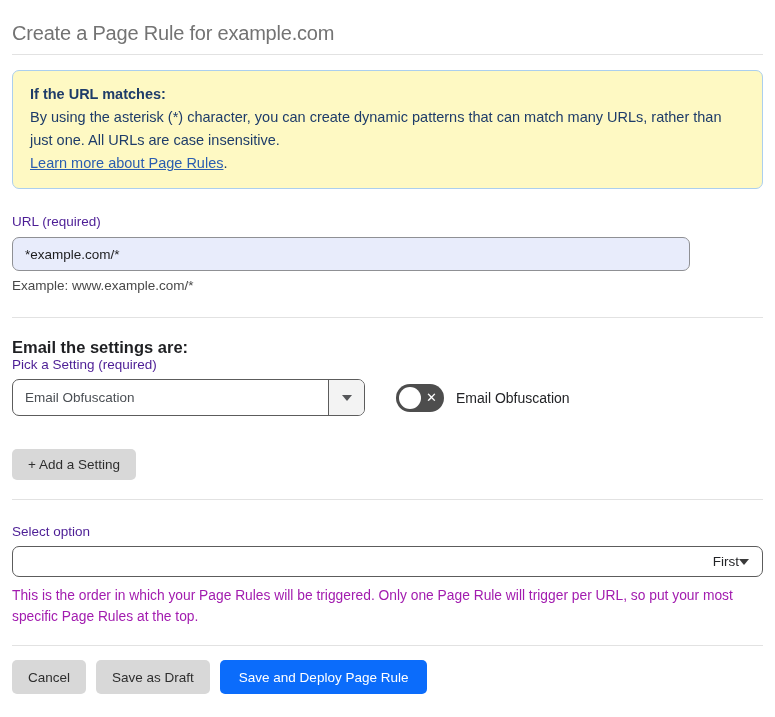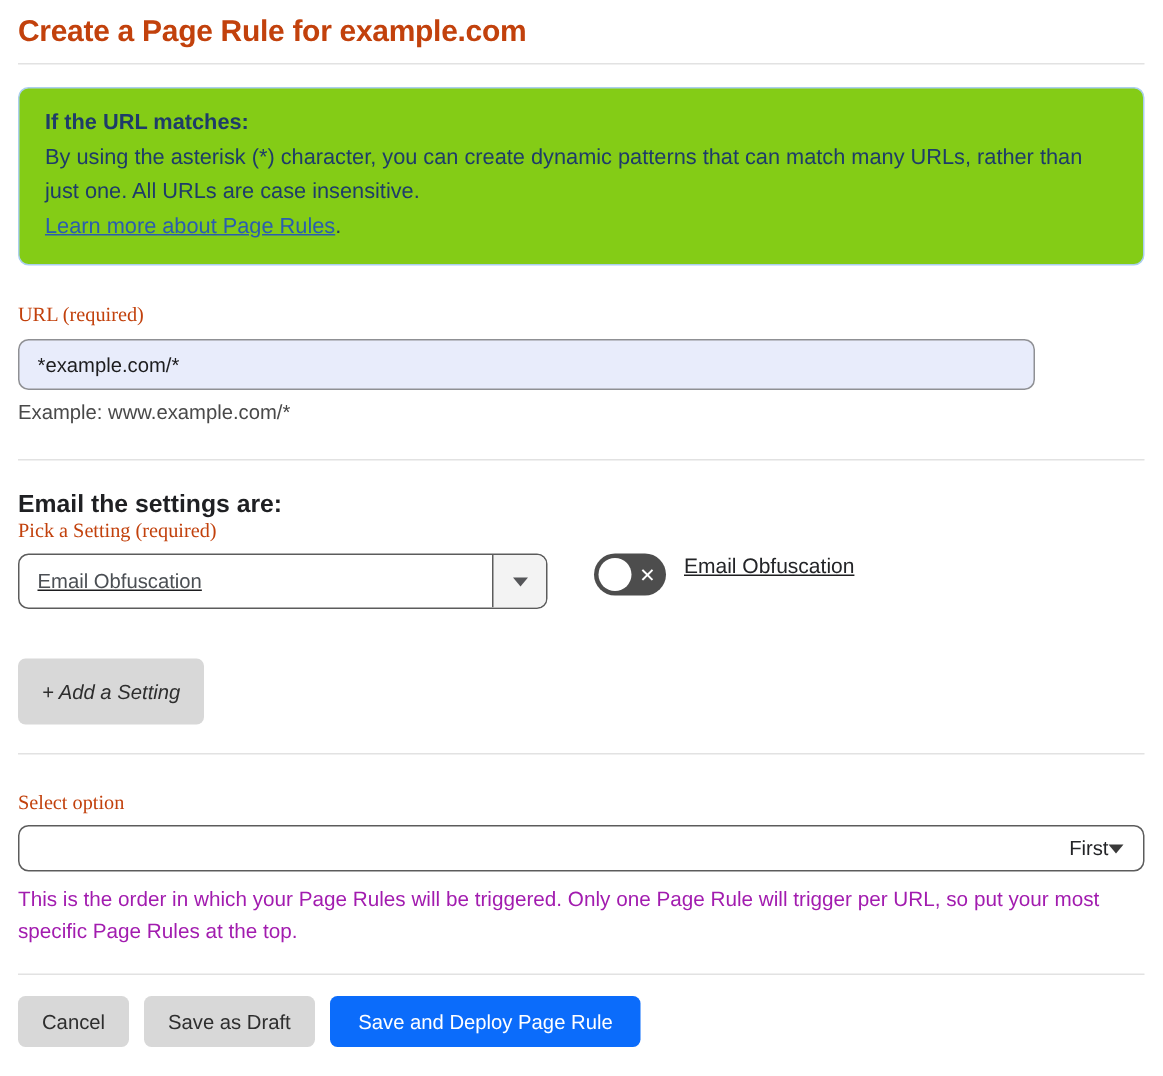--- a/index.html
+++ b/index.html
@@ -7,56 +7,55 @@
   body {
     width: 775px;
     min-height: 717px;
     font-family: "Liberation Sans", sans-serif;
     color: #1d1d1f;
   }
   .container { padding: 0 12px; }
 
   .page-title {
     font-size: 20px;
-    font-weight: 700;
-    color: #c2410c;
-    padding-top: 10px;
+    font-weight: 400;
+    color: #737373;
+    padding-top: 22px;
     letter-spacing: -0.2px;
   }
   .divider {
     border: none;
     border-top: 1px solid #e2e2e2;
     height: 0;
   }
   .divider-title { margin-top: 9px; }
 
   
   .info-box {
     margin-top: 15px;
-    background: #84cc16;
+    background: #fef9c3;
     border: 1px solid #abcfee;
     border-radius: 7px;
     padding: 12px 17px 13px 17px;
     font-size: 14.5px;
     line-height: 23px;
     color: #1e3c69;
   }
   .info-heading { font-weight: 700; }
   .info-link {
     color: #2a5db0;
     text-decoration: underline;
     cursor: pointer;
   }
   .info-link-suffix { color: #1e3c69; }
 
   
   .field-label {
     font-size: 13.5px;
-    color: #c2410c;
-    font-family: Liberation Serif, serif;
+    color: #4c1d95;
   }
   .helper-text {
     font-size: 13.5px;
     color: #494949;
   }
 
   
   .url-label { margin-top: 25px; }
   .url-input {
     margin-top: 8px;
@@ -79,22 +78,21 @@
   .section-heading {
     margin-top: 20px;
     font-size: 16.5px;
     font-weight: 700;
     color: #1f2023;
   }
   .picker-label { }
   .setting-row {
     margin-top: 7px;
     display: flex;
-    align-items: flex-start;
-    text-decoration: underline;
+    align-items: center;
   }
   .combo {
     width: 353px;
     height: 37px;
     border: 1px solid #5c5c5c;
     border-radius: 7px;
     background: #ffffff;
     display: flex;
     align-items: stretch;
     overflow: hidden;
@@ -166,23 +164,22 @@
     cursor: pointer;
     padding: 0 16px;
     height: 31px;
   }
   .btn-gray {
     background: #d8d8d8;
     color: #2e2e2e;
   }
   .add-setting-btn {
     margin-top: 33px;
-    height: 44px;
+    height: 31px;
     display: inline-block;
-    font-style: italic;
   }
   .divider-settings { margin-top: 19px; }
 
   
   .order-heading { margin-top: 18px; }
   .select-label { margin-top: 24px; }
   .order-select {
     margin-top: 7px;
     width: 751px;
     height: 31px;

